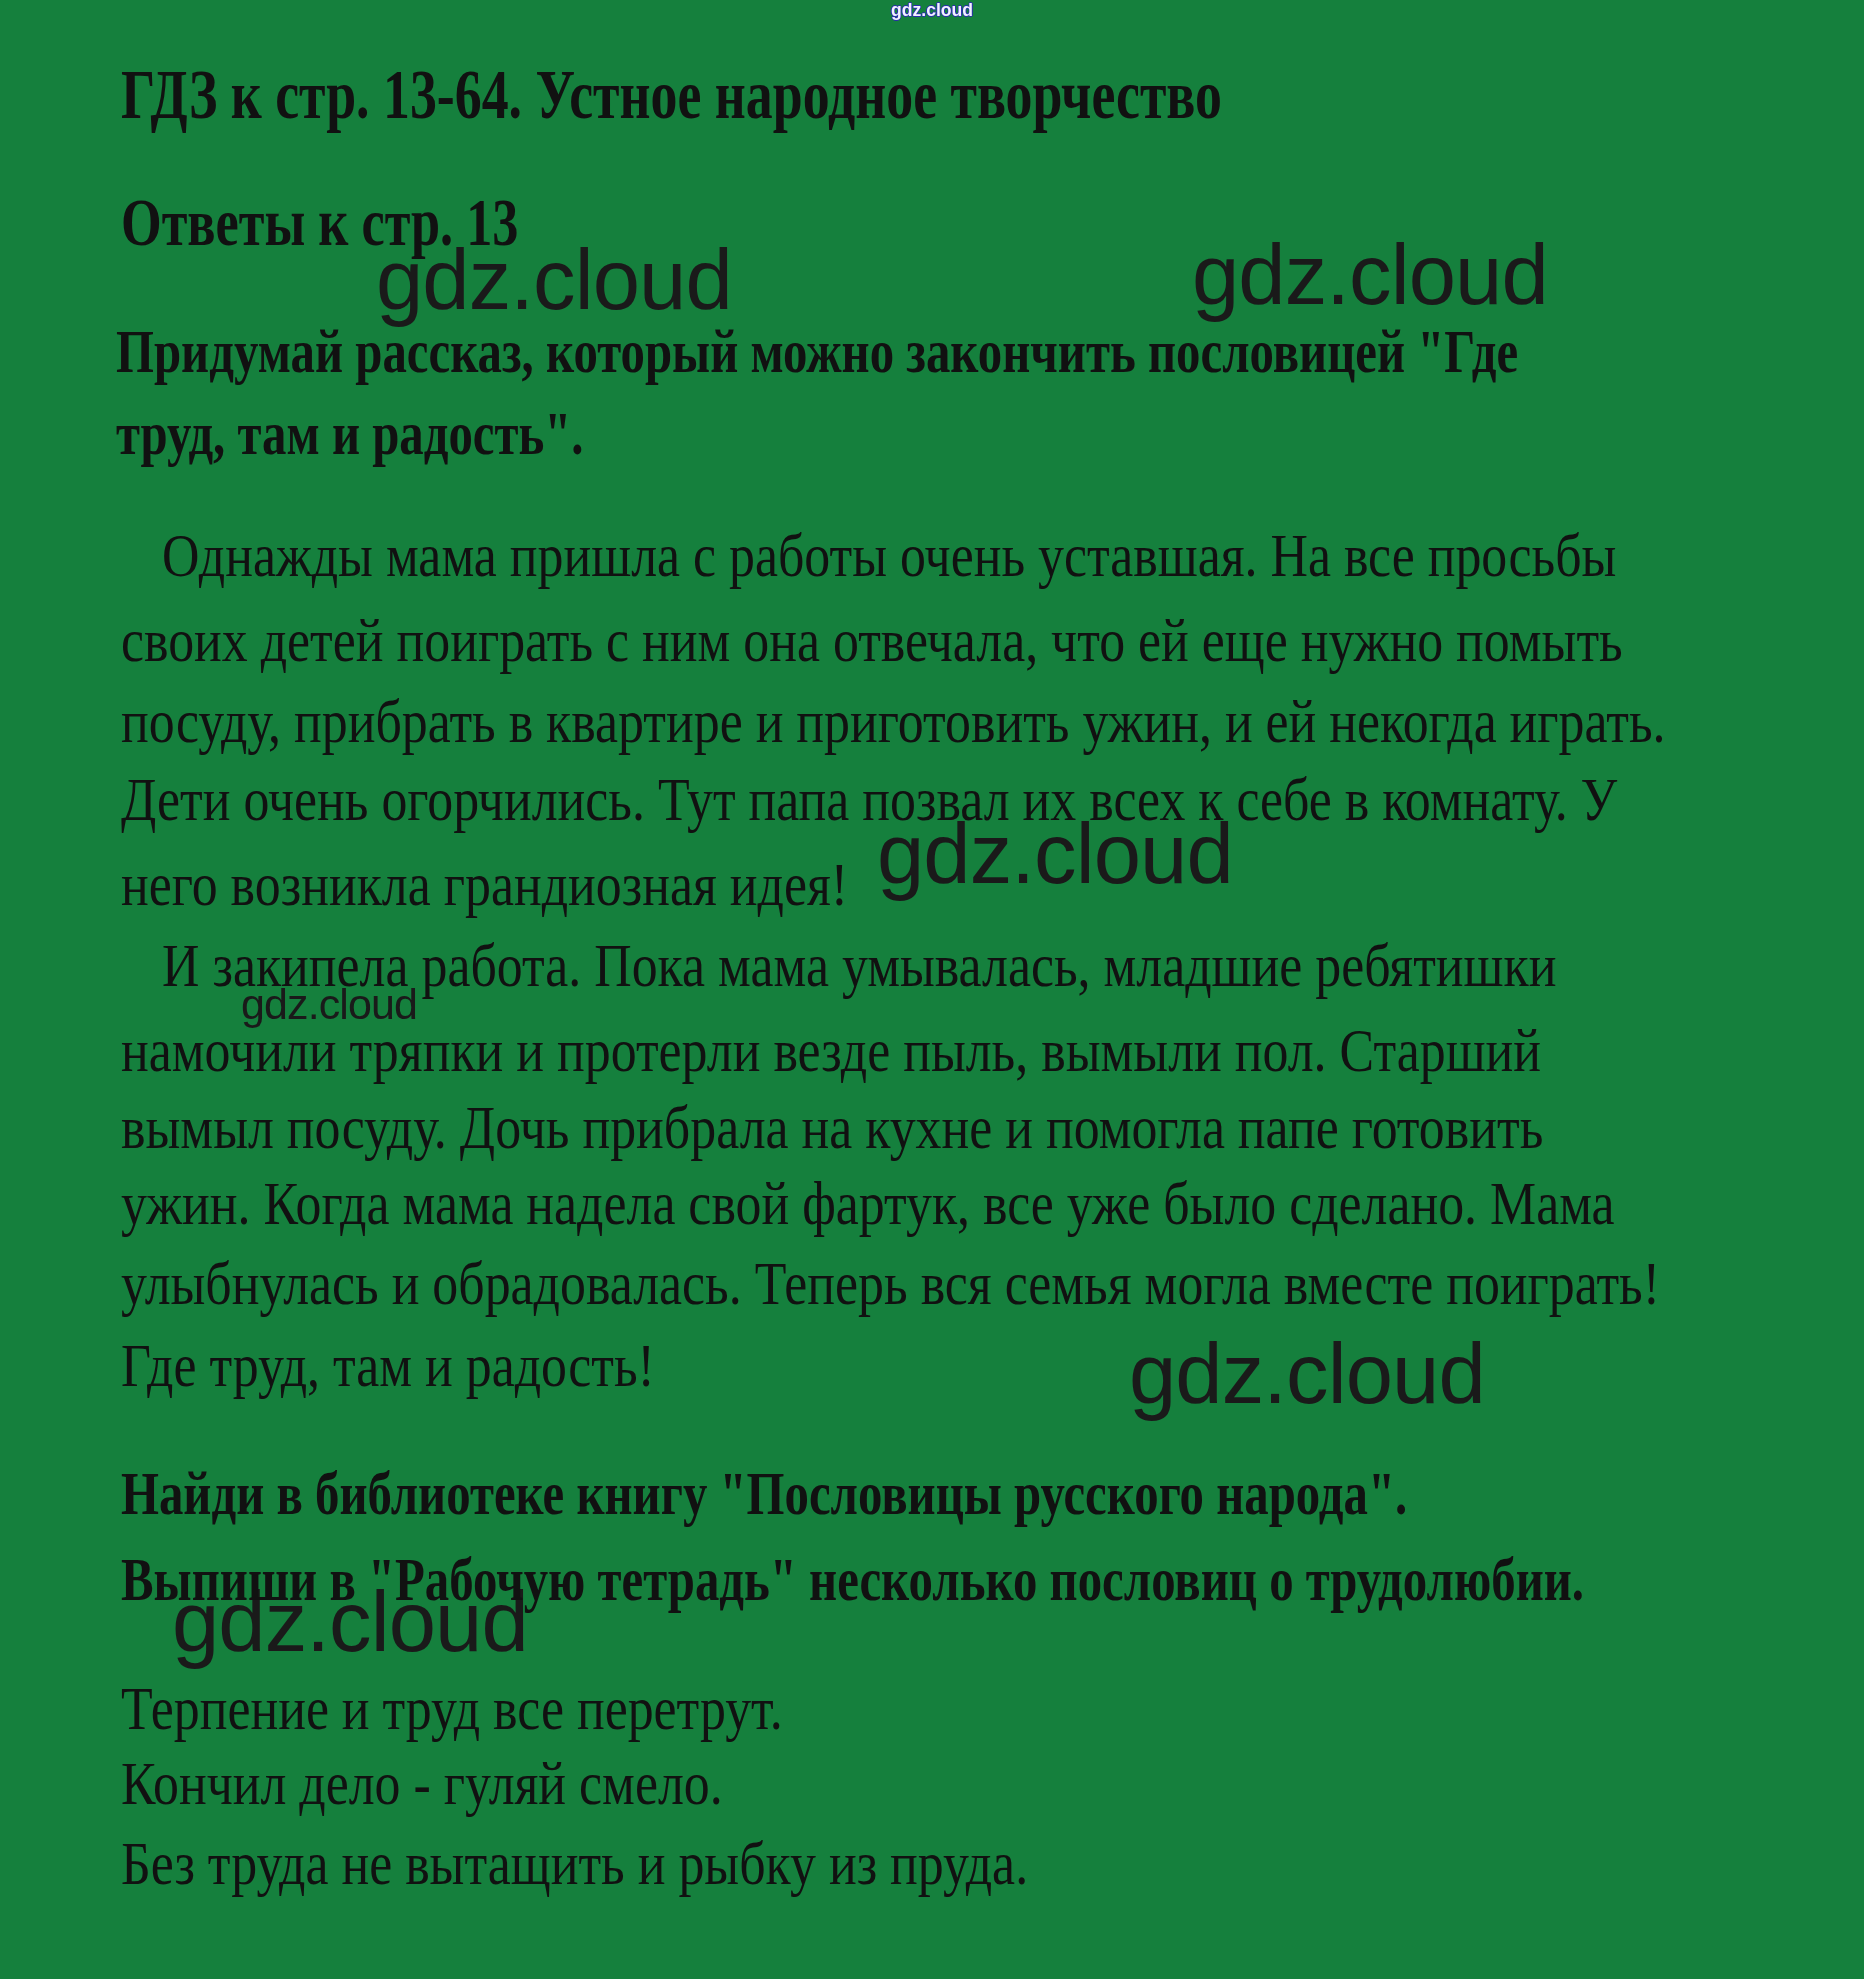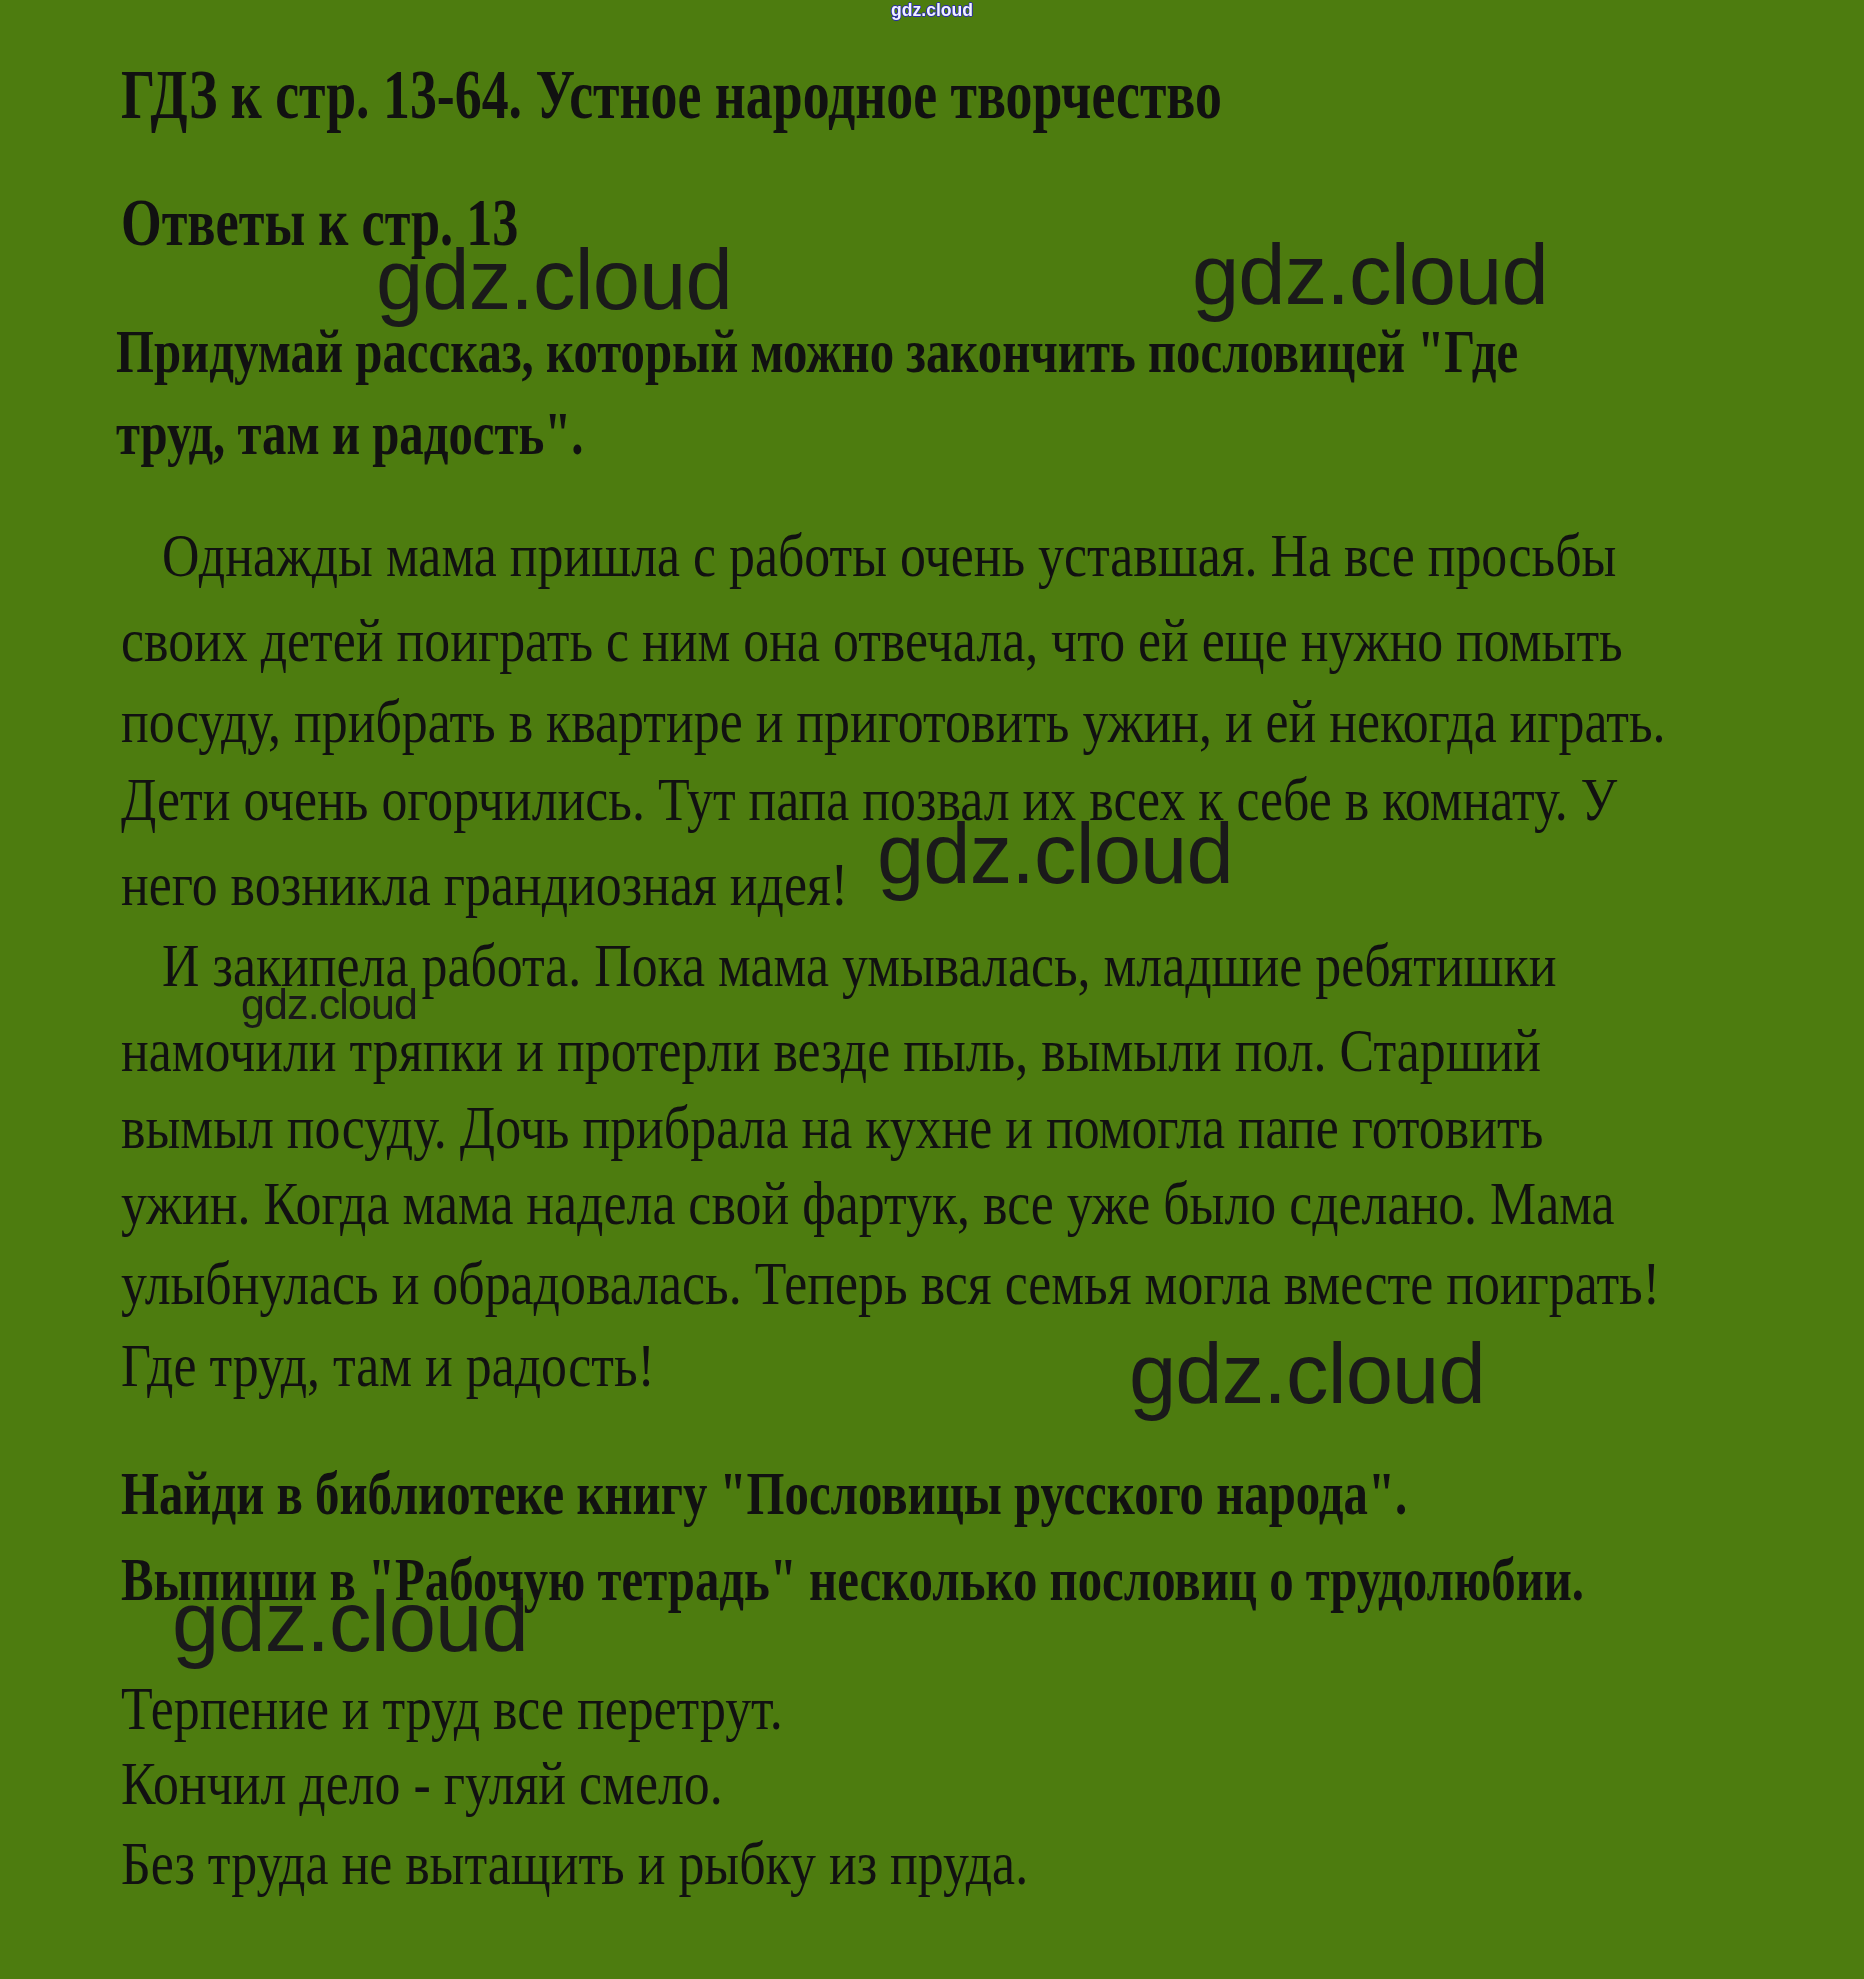--- a/index.html
+++ b/index.html
@@ -1,20 +1,20 @@
 <!DOCTYPE html>
 <html style="font-size:15px"><head>
 <meta charset="utf-8">
 <style>
   html,body{margin:0;padding:0;background:#ffffff;}
   #page{
     position:relative;
     width:1864px;
     height:1979px;
-    background:#4d7c0f;
+    background:#15803d;
     overflow:hidden;
     font-family:"Liberation Serif",serif;
   }
   .ln{
     position:absolute;
     white-space:pre;
     color:#111111;
     transform-origin:0 0;
     line-height:1.2;
   }

